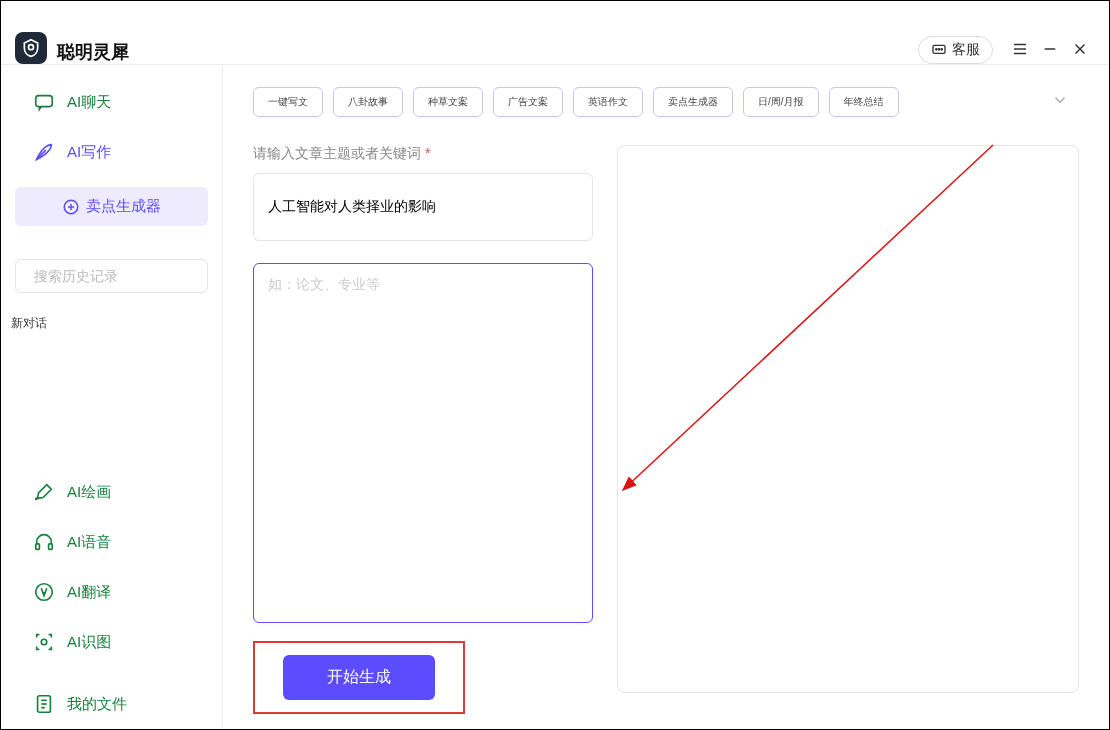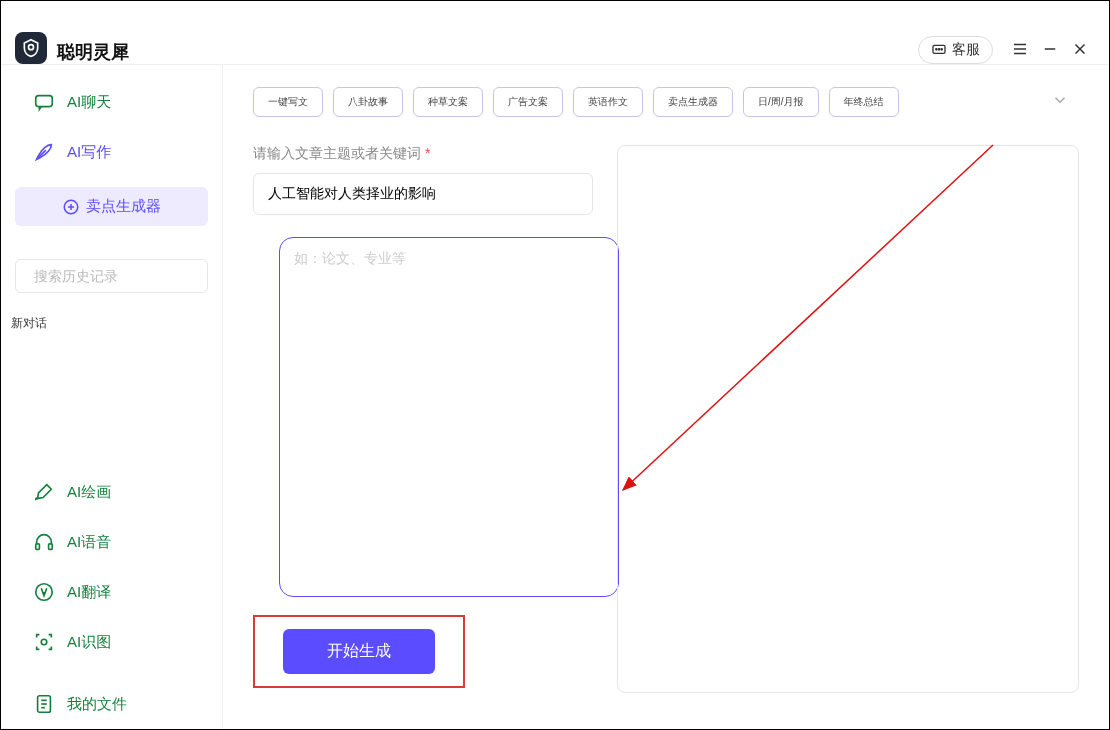--- a/index.html
+++ b/index.html
@@ -39,22 +39,22 @@
     .tag { border: 1px solid #c8c4e8; border-radius: 6px; padding: 7px 14px; font-size: 10px; color: #444; cursor: pointer; background: #fff; }
     .expand-btn { margin-left: auto; color: #aaa; cursor: pointer; padding: 6px 10px; }
     .expand-btn svg { width: 18px; height: 18px; }
     
     .content-row { display: flex; gap: 24px; }
     .left-col { width: 340px; }
     .right-col { flex: 1; border: 1px solid #e5e5e5; border-radius: 8px; height: 548px; }
     
     .field-label { font-size: 14px; color: #888; margin-bottom: 10px; }
     .req { color: #e94b4b; }
-    .text-input { width: 100%; border: 1px solid #e5e5e5; border-radius: 6px; padding: 12px 14px; font-size: 14px; outline: none; margin-bottom: 22px; }
-    .textarea-box { width: 100%; height: 360px; border: 1.5px solid #5b4cff; border-radius: 14px; padding: 12px 14px; font-size: 14px; outline: none; resize: none; margin-left: 26px; }
+    .text-input { width: 100%; border: 1px solid #e5e5e5; border-radius: 6px; padding: 25px 14px; font-size: 14px; outline: none; margin-bottom: 22px; }
+    .textarea-box { width: 100%; height: 360px; border: 1.5px solid #5b4cff; border-radius: 6px; padding: 12px 14px; font-size: 14px; outline: none; resize: none; }
     .textarea-box::placeholder { color: #ccc; }
     
     .gen-btn-wrap { margin-top: 14px; display: flex; justify-content: flex-start; }
     .gen-btn-box { border: 2px solid #d93b3b; padding: 12px 28px; }
     .gen-btn { background: #5b4cff; color: #fff; border: none; border-radius: 6px; padding: 12px 44px; font-size: 16px; cursor: pointer; }
     
     .arrow-overlay { position: absolute; top: 0; left: 0; pointer-events: none; }
   </style>
 </head>
 <body>

